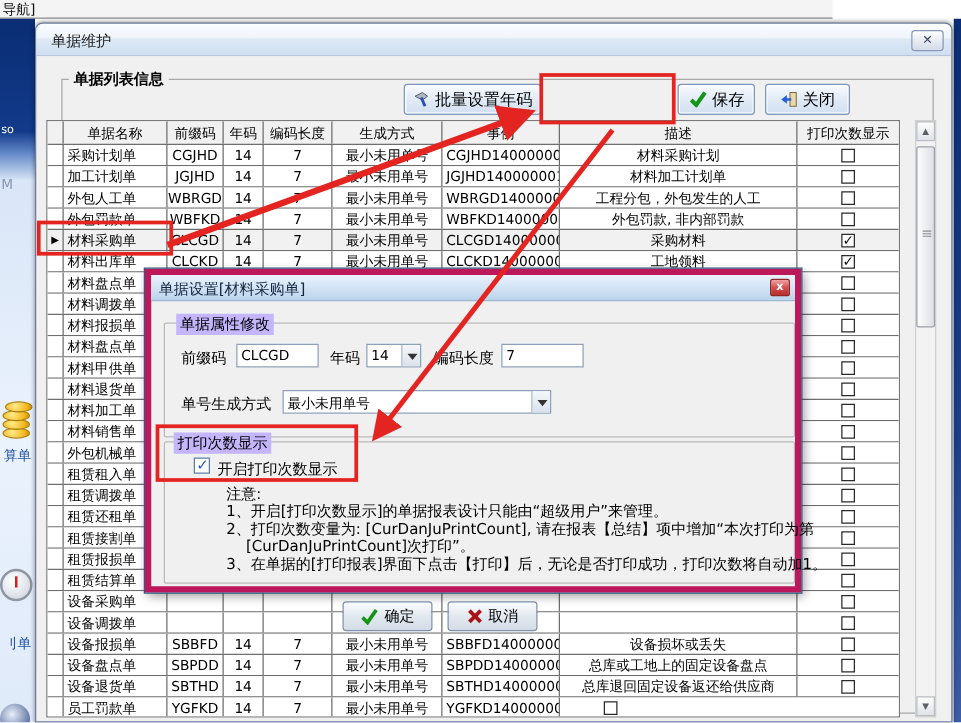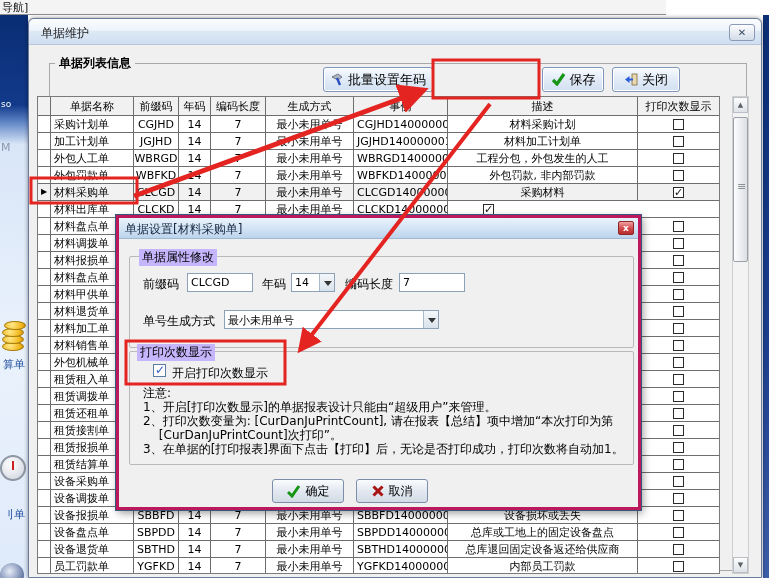--- a/index.html
+++ b/index.html
@@ -59,41 +59,41 @@
 
   
   .vscroll { position:absolute; left:703px; top:77px; width:17px; height:478px; background:#f3f3f3; border:1px solid #cfcfcf; }
   .scroll-btn { position:absolute; left:0; width:15px; height:16px; background:linear-gradient(180deg,#fdfdfd,#dfe3e8);
                 border:1px solid #b9bec6; text-align:center; font-size:7px; line-height:15px; color:#5a6066; }
   .scroll-thumb { position:absolute; left:0; top:20px; width:15px; height:145px;
                 background:linear-gradient(90deg,#fdfdfd,#dcdfe4); border:1px solid #9aa0a8; border-radius:2px; }
   .scroll-thumb:after { content:"≡"; position:absolute; left:3px; top:62px; color:#8b9097; font-size:11px; }
 
   
-  .dialog { position:absolute; left:116px; top:215px; width:525px; height:295px; z-index:50;
-            background:#f0f0f0; border:3px solid #be185d; outline:1px solid #35587c;
+  .dialog { position:absolute; left:116px; top:215px; width:525px; height:259px; z-index:50;
+            background:#f0f0f0; border:5px solid #be185d; outline:1px solid #35587c;
             box-shadow:2px 3px 8px rgba(0,0,0,.4); }
   .dlg-titlebar { position:absolute; left:0; top:0; width:100%; height:21px;
             background:linear-gradient(180deg,#eaf3fc 0%,#d3e4f5 50%,#bcd4ec 100%); border-bottom:1px solid #9fb8d4; }
   .dlg-title { position:absolute; left:6px; top:3px; font-size:12px; color:#14253f; }
   .dlg-close { position:absolute; right:4px; top:3px; width:16px; height:14px; border-radius:2px;
             background:linear-gradient(180deg,#f0a1a1,#d44f4f 50%,#b52c2c); border:1px solid #8f2727;
             color:#fff; font-size:9px; font-weight:bold; text-align:center; line-height:12px; }
   .dlg-group { position:absolute; border:1px solid #b9b9b9; border-radius:2px; }
   .dlg-group-label { position:absolute; background:#c4b5fd; padding:0 3px; font-size:12px; }
   .dlg-label { position:absolute; font-size:12px; }
   .dlg-input { position:absolute; height:19px; background:#fff; border:1px solid #8ca0b8; font-size:11px; padding:2px 3px; }
   .dlg-combo { position:absolute; height:19px; background:#fff; border:1px solid #8ca0b8; font-size:11px; }
   .combo-val { position:absolute; left:3px; top:2px; right:17px; overflow:hidden; white-space:nowrap; }
   .combo-btn { position:absolute; right:0; top:0; width:15px; height:100%;
                background:linear-gradient(180deg,#f4f7fa,#d9e2ec); border-left:1px solid #a9b8c8; }
   .combo-btn:after { content:""; position:absolute; left:4px; top:7px; border:4px solid transparent; border-top:5px solid #333; }
   .vista-check { position:absolute; width:13px; height:13px; background:#fff; border:1px solid #5a7da5; }
   .vista-check:after { content:"✓"; position:absolute; left:1px; top:-2px; color:#2a56c6; font-weight:bold; font-size:12px; }
-  .note-line { font-size:12px; line-height:14px; white-space:nowrap; }
+  .note-line { font-size:12px; line-height:14px; white-space:nowrap;margin-left:36px; }
   .dlg-btn { position:absolute; width:72px; height:24px; background:linear-gradient(180deg,#fafcfe,#e2e8f0 50%,#d3dce6);
              border:1px solid #7d8fa8; border-radius:3px; display:flex; align-items:center; justify-content:center;
              gap:5px; font-size:12px; }
 
   
   .annot { position:absolute; left:0; top:0; width:769px; height:578px; z-index:999; pointer-events:none; }
 </style>
 </head>
 <body>
 
@@ -229,20 +229,21 @@
           </div>
         </div>
         <div class="trow">
           <div class="tcell c-sel"></div>
           <div class="tcell c-name left">材料出库单</div>
           <div class="tcell c-prefix">CLCKD</div>
           <div class="tcell c-year">14</div>
           <div class="tcell c-len">7</div>
           <div class="tcell c-gen">最小未用单号</div>
           <div class="tcell c-sample left">CLCKD140000001</div>
+          <div class="tcell c-desc">工地领料</div>
           <div class="tcell c-print">
             <span class="gridcheck checked"></span>
           </div>
         </div>
         <div class="trow">
           <div class="tcell c-sel"></div>
           <div class="tcell c-name left">材料盘点单</div>
           <div class="tcell c-prefix"></div>
           <div class="tcell c-year"></div>
           <div class="tcell c-len"></div>
@@ -501,21 +502,20 @@
           </div>
         </div>
         <div class="trow">
           <div class="tcell c-sel"></div>
           <div class="tcell c-name left">员工罚款单</div>
           <div class="tcell c-prefix">YGFKD</div>
           <div class="tcell c-year">14</div>
           <div class="tcell c-len">7</div>
           <div class="tcell c-gen">最小未用单号</div>
           <div class="tcell c-sample left">YGFKD140000001</div>
-          <div class="tcell c-desc">内部员工罚款</div>
           <div class="tcell c-print">
             <span class="gridcheck"></span>
           </div>
         </div>
       </div>
   </div>
 
   <div class="vscroll">
     <div class="scroll-btn" style="top:0;">▲</div>
     <div class="scroll-thumb"></div>

